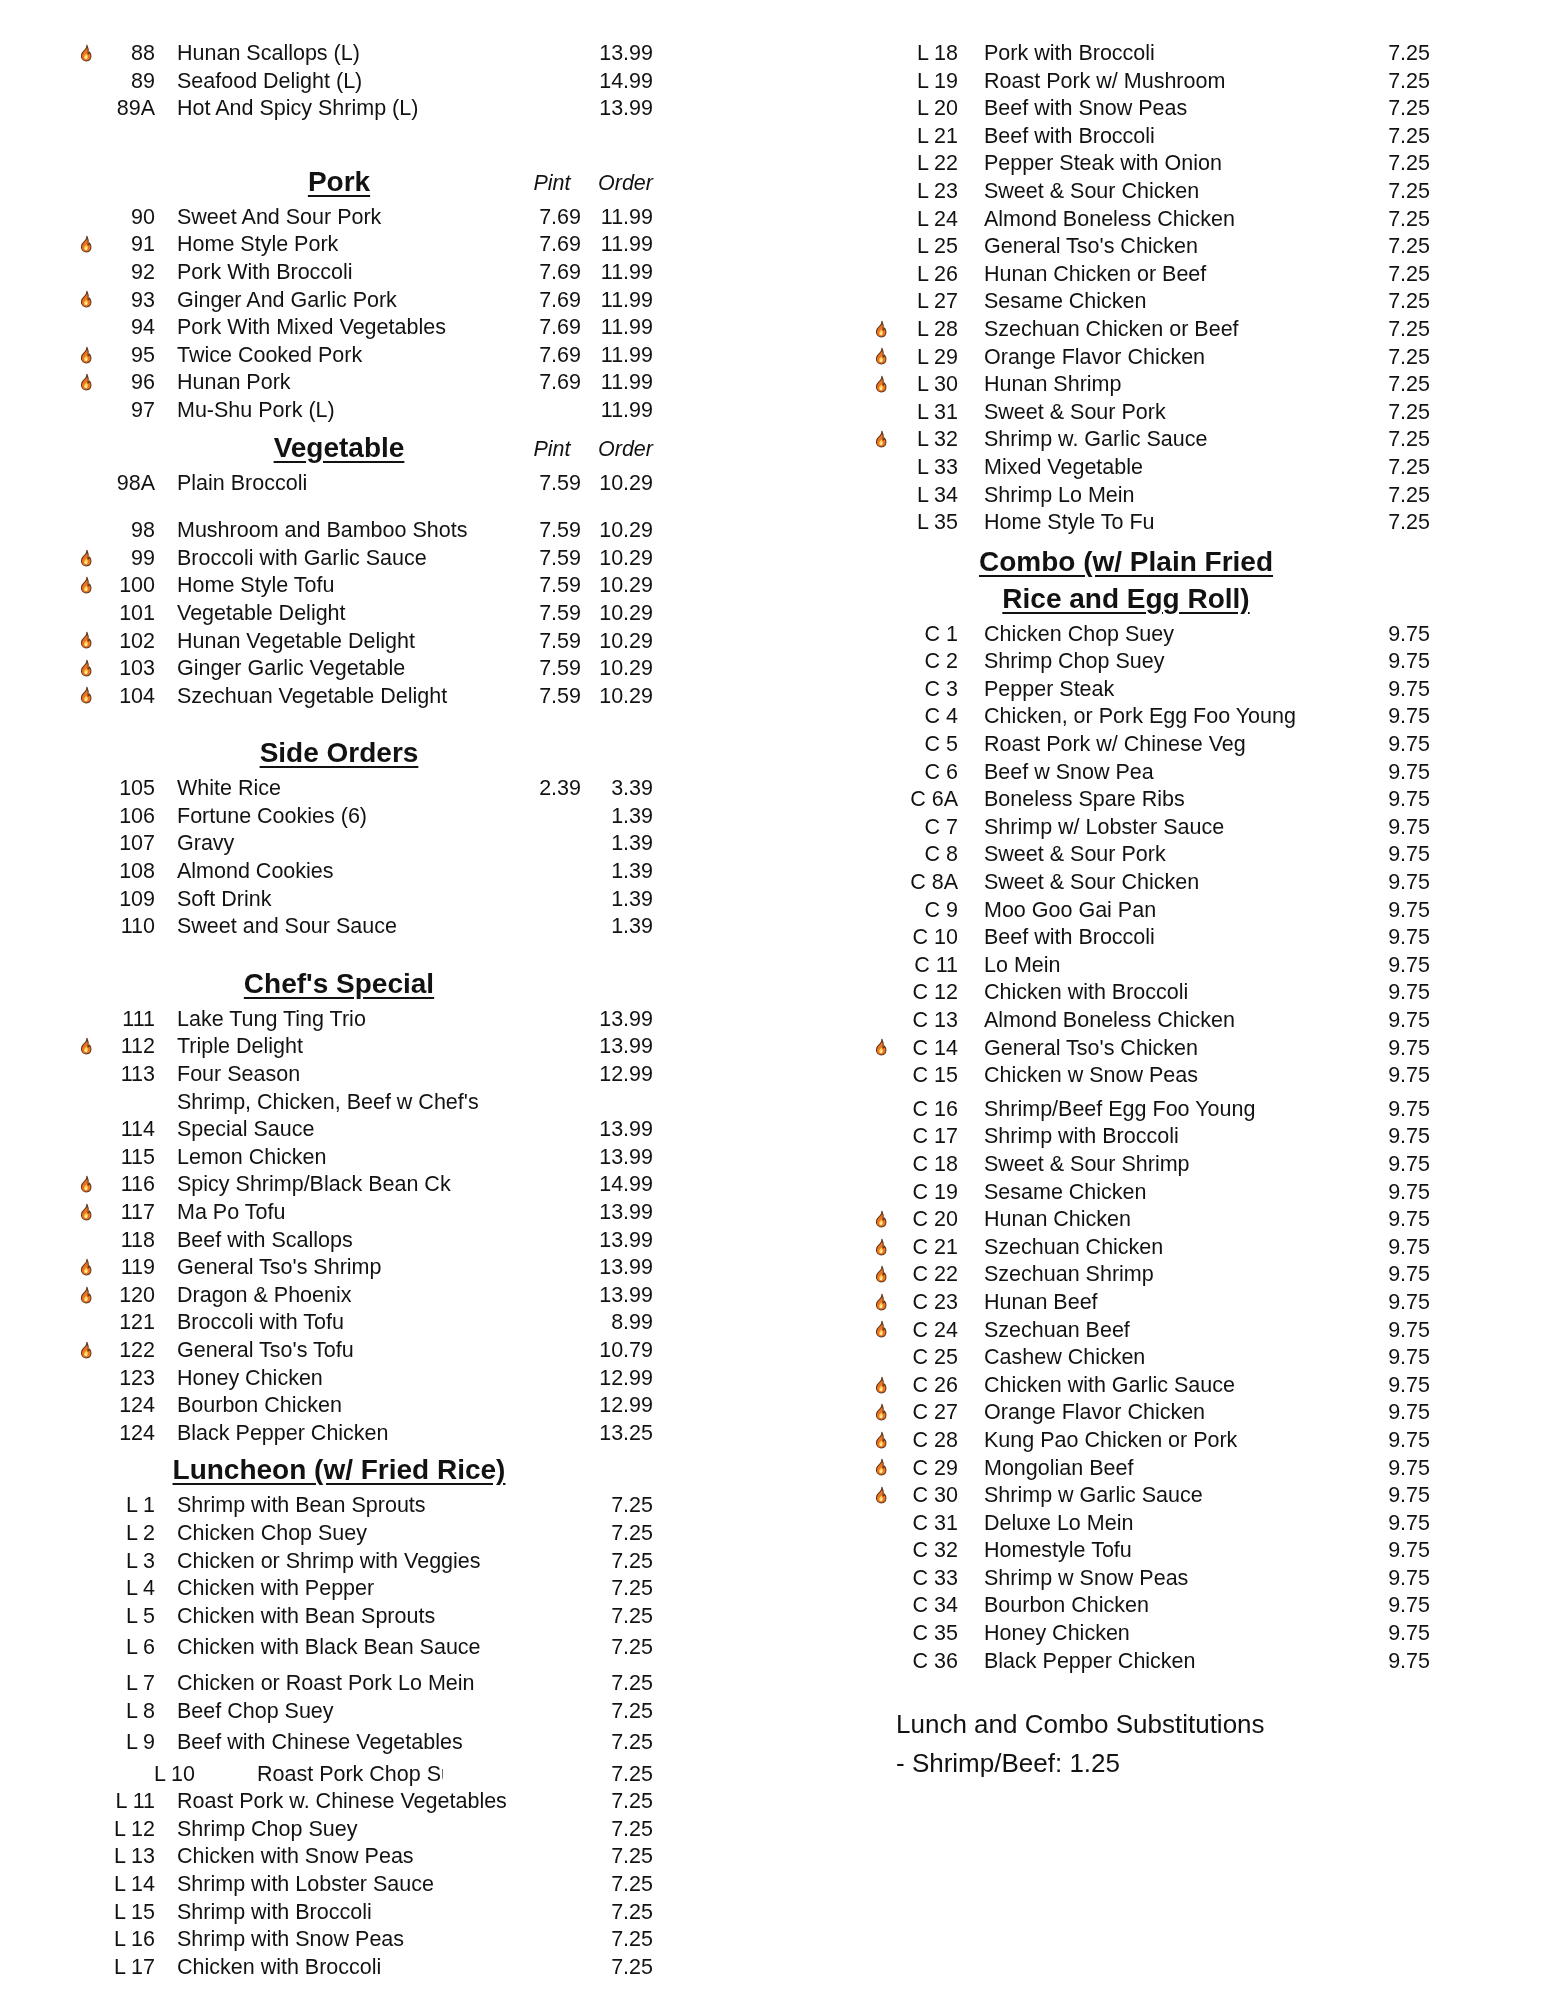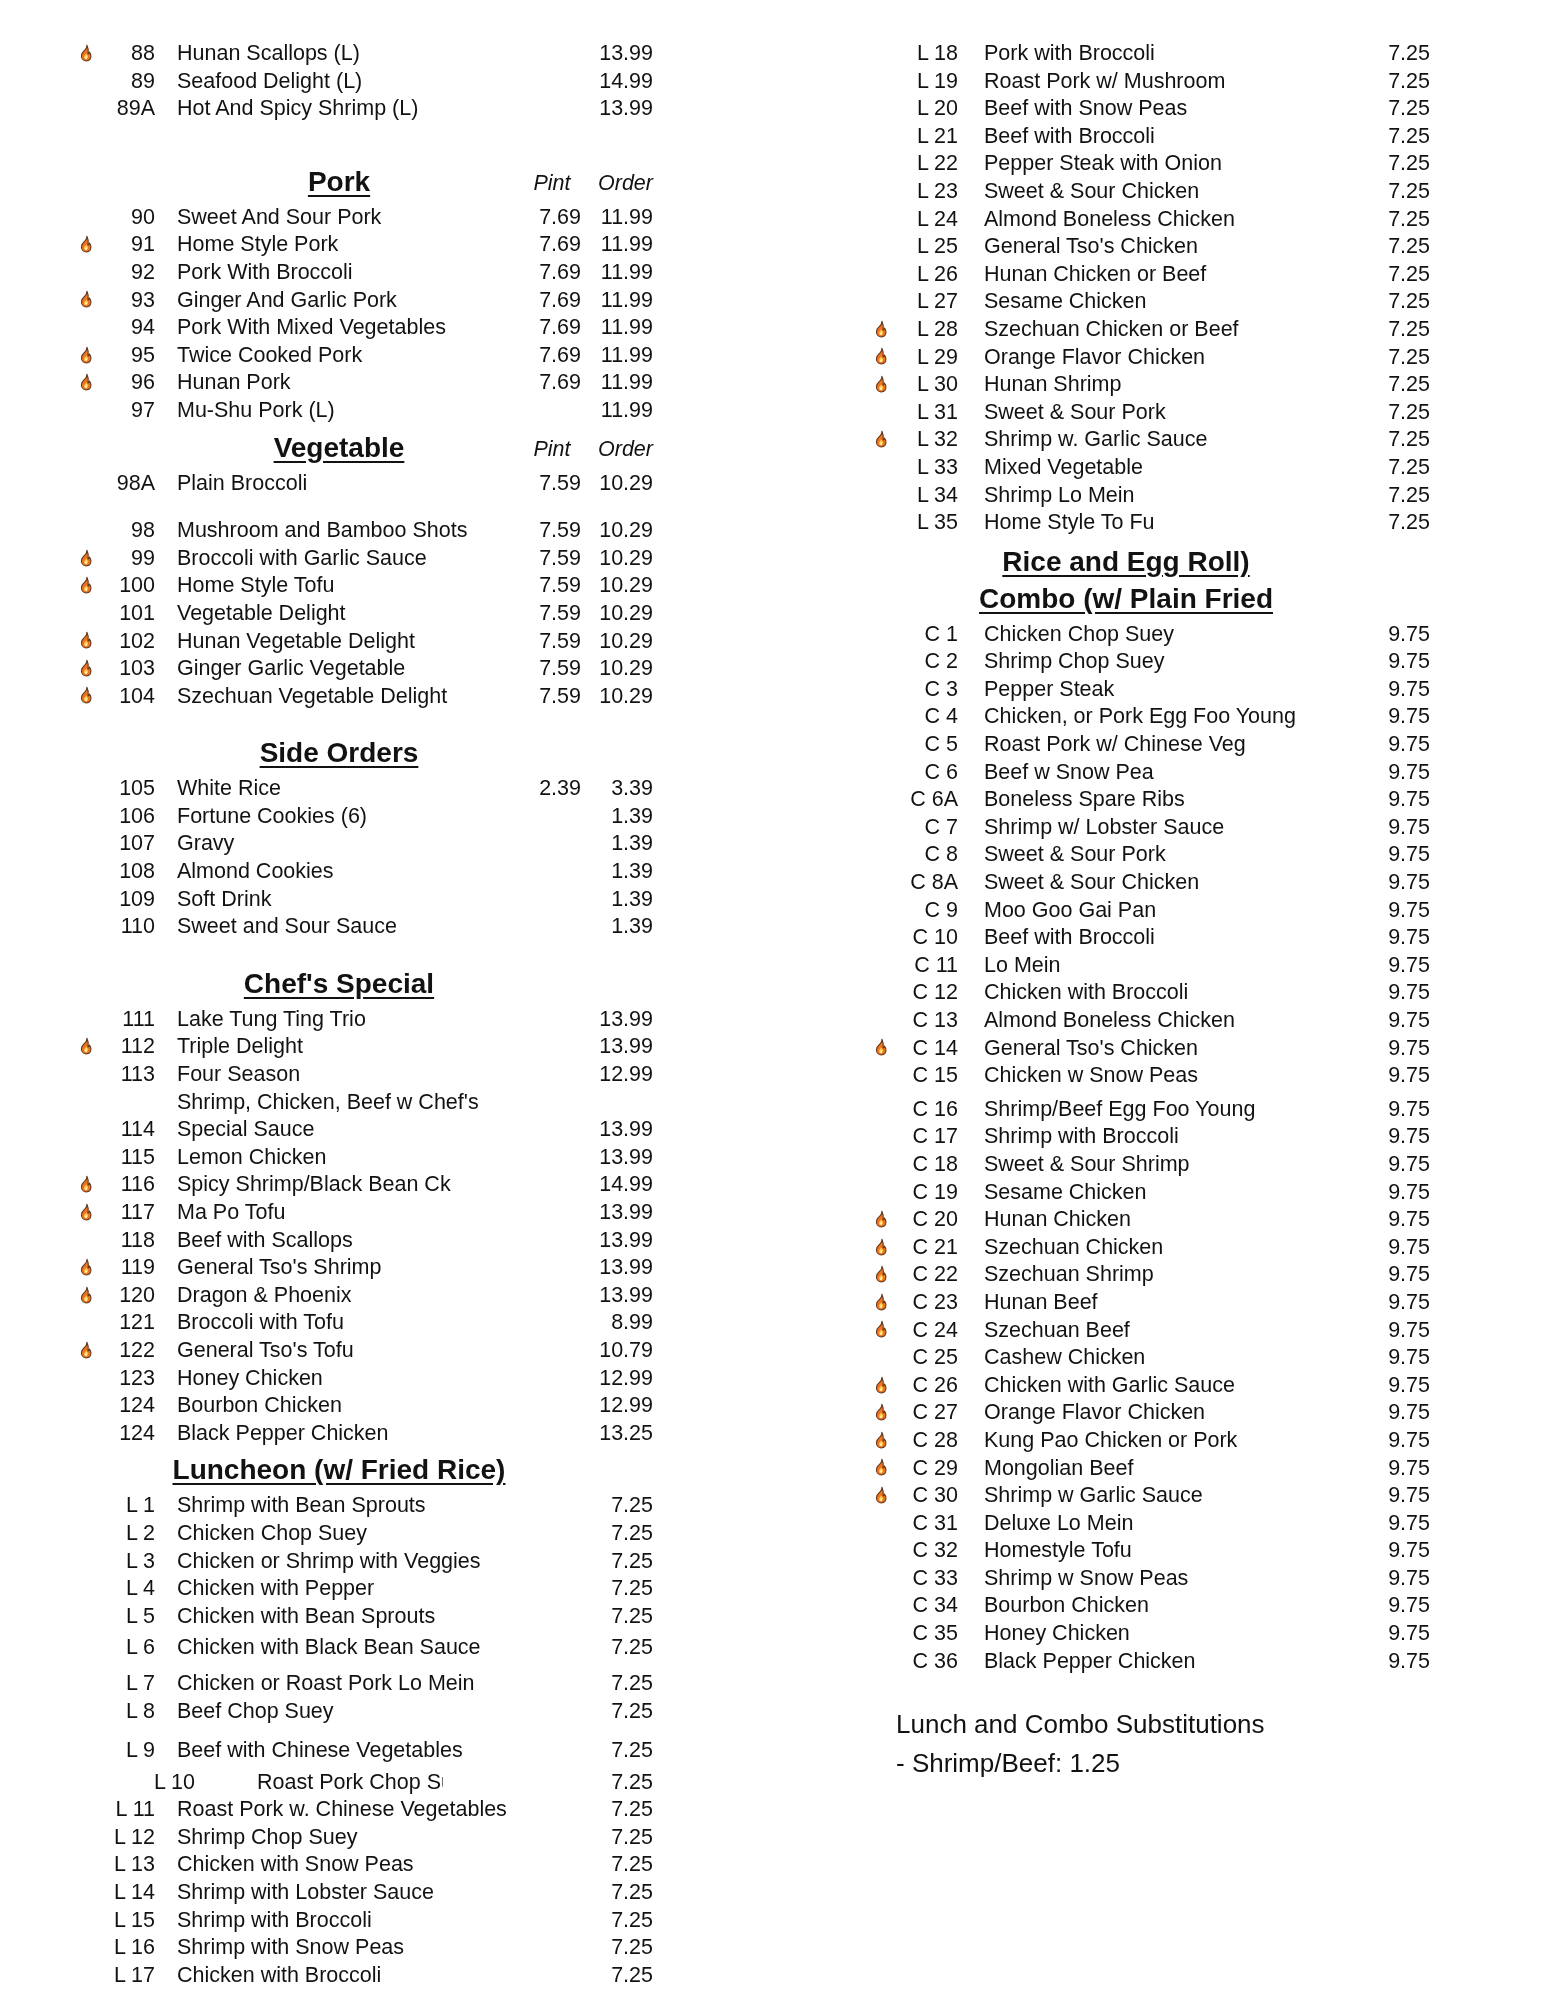--- a/index.html
+++ b/index.html
@@ -519,21 +519,21 @@
           <span class="pint"></span>
           <span class="price">7.25</span>
         </div>
         <div class="row">
           <span class="flame"></span>
           <span class="num">L 8</span>
           <span class="name">Beef Chop Suey</span>
           <span class="pint"></span>
           <span class="price">7.25</span>
         </div>
-        <div class="row" style="margin-top: 12px;">
+        <div class="row" style="margin-top: 4px;">
           <span class="flame"></span>
           <span class="num">L 9</span>
           <span class="name">Beef with Chinese Vegetables</span>
           <span class="pint"></span>
           <span class="price">7.25</span>
         </div>
         <div class="row" style="margin-top: 4px; gap: 40px;">
           <span class="flame"></span>
           <span class="num">L 10</span>
           <span class="name">Roast Pork Chop Suey</span>
@@ -722,22 +722,22 @@
         <div class="row">
           <span class="flame"></span>
           <span class="num">L 35</span>
           <span class="name">Home Style To Fu</span>
           <span class="price">7.25</span>
         </div>
       </div>
       <div class="section" style="margin-top: 6px;">
         <div class="sec-header">
           <div class="sec-titles">
+            <div class="sec-title-line">Combo (w/ Plain Fried</div>
             <div class="sec-title-line">Rice and Egg Roll)</div>
-            <div class="sec-title-line">Combo (w/ Plain Fried</div>
           </div>
         </div>
         <div class="row">
           <span class="flame"></span>
           <span class="num">C 1</span>
           <span class="name">Chicken Chop Suey</span>
           <span class="price">9.75</span>
         </div>
         <div class="row">
           <span class="flame"></span>

